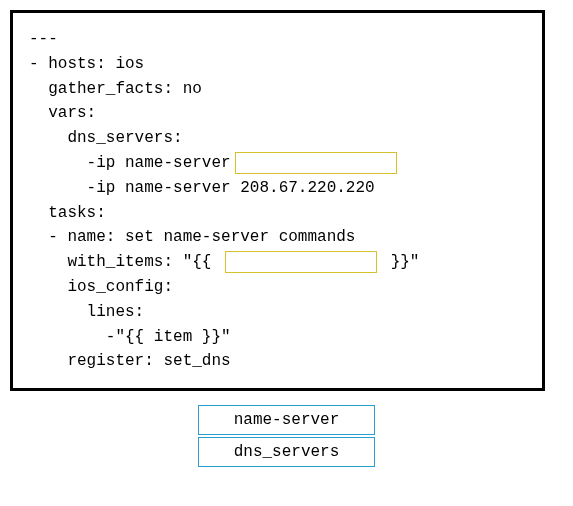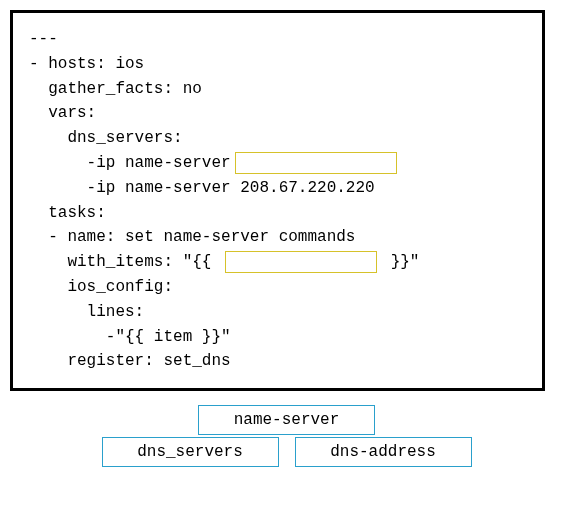--- a/index.html
+++ b/index.html
@@ -66,15 +66,14 @@
 <body>
 
 <div class="code-frame"><span class="line">---</span><span class="line">- hosts: ios</span><span class="line">  gather_facts: no</span><span class="line">  vars:</span><span class="line"></span><span class="line">    dns_servers:</span><span class="line"><span>      -ip name-server</span><span class="blank-1"></span></span><span class="line">      -ip name-server 208.67.220.220</span><span class="line"></span><span class="line">  tasks:</span><span class="line"></span><span class="line">  - name: set name-server commands</span><span class="line"><span>    with_items: "{{ </span><span class="blank-2"></span><span> }}"</span></span><span class="line">    ios_config:</span><span class="line">      lines:</span><span class="line">        -"{{ item }}"</span><span class="line">    register: set_dns</span></div>
 
 <div class="options">
   <div class="opt-row">
     <div class="opt-box">name-server</div>
   </div>
   <div class="opt-row">
     <div class="opt-box">dns_servers</div>
-    <div class="opt-box">dns-address</div>
   </div>
 </div>
 
 </body></html>

